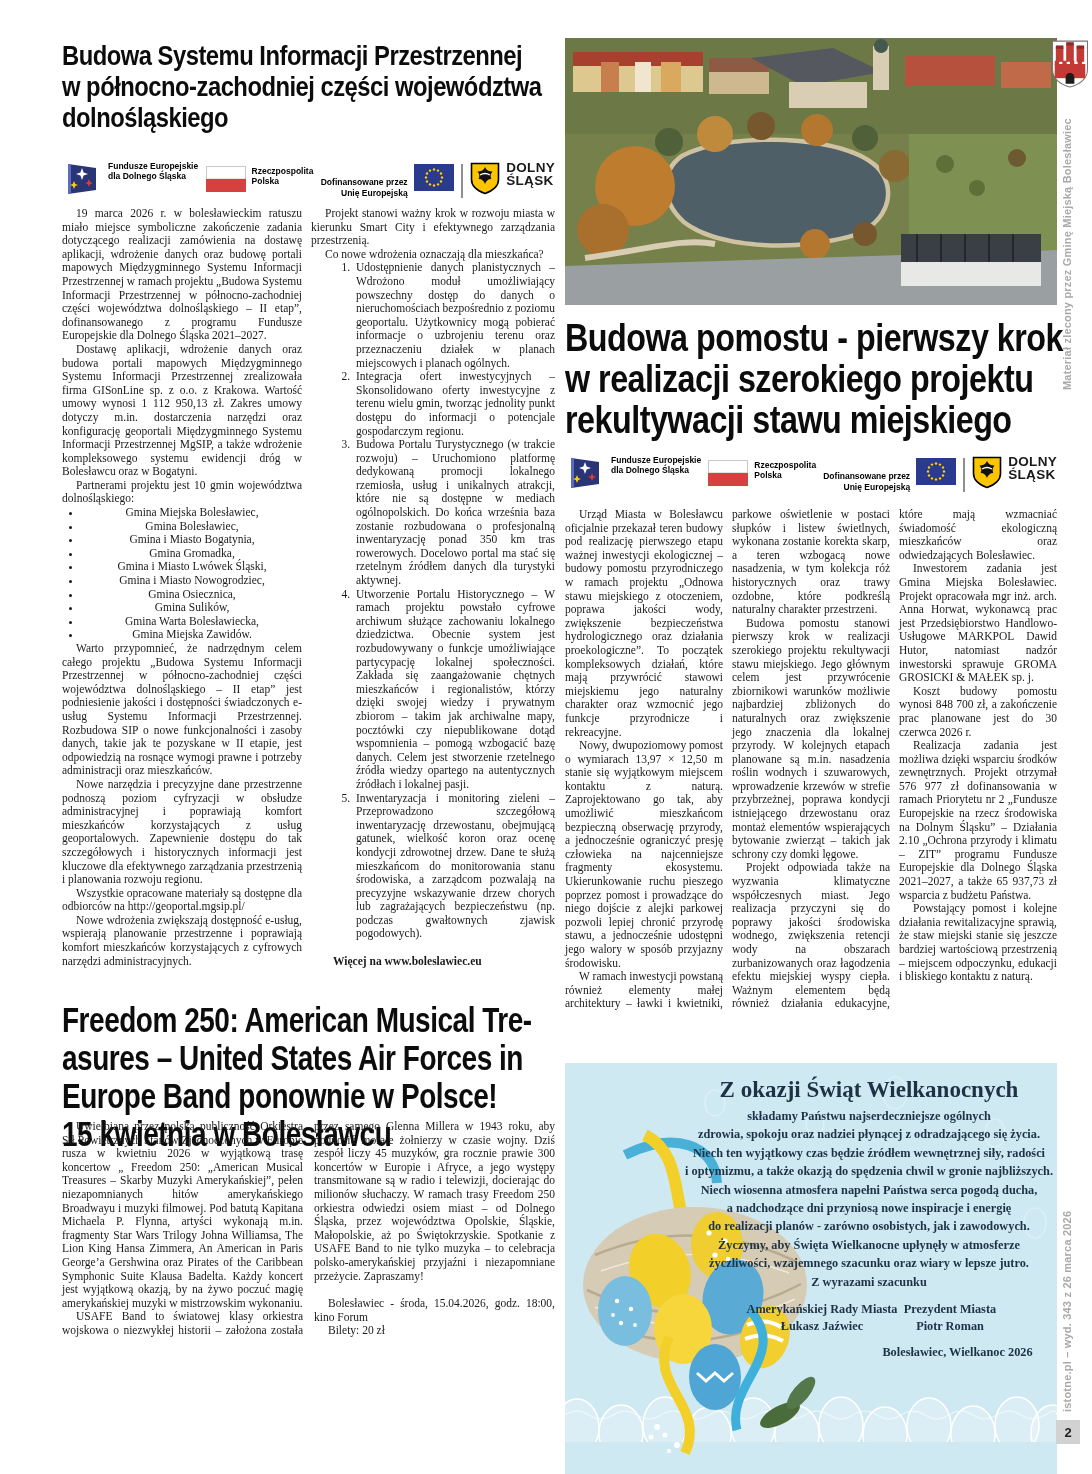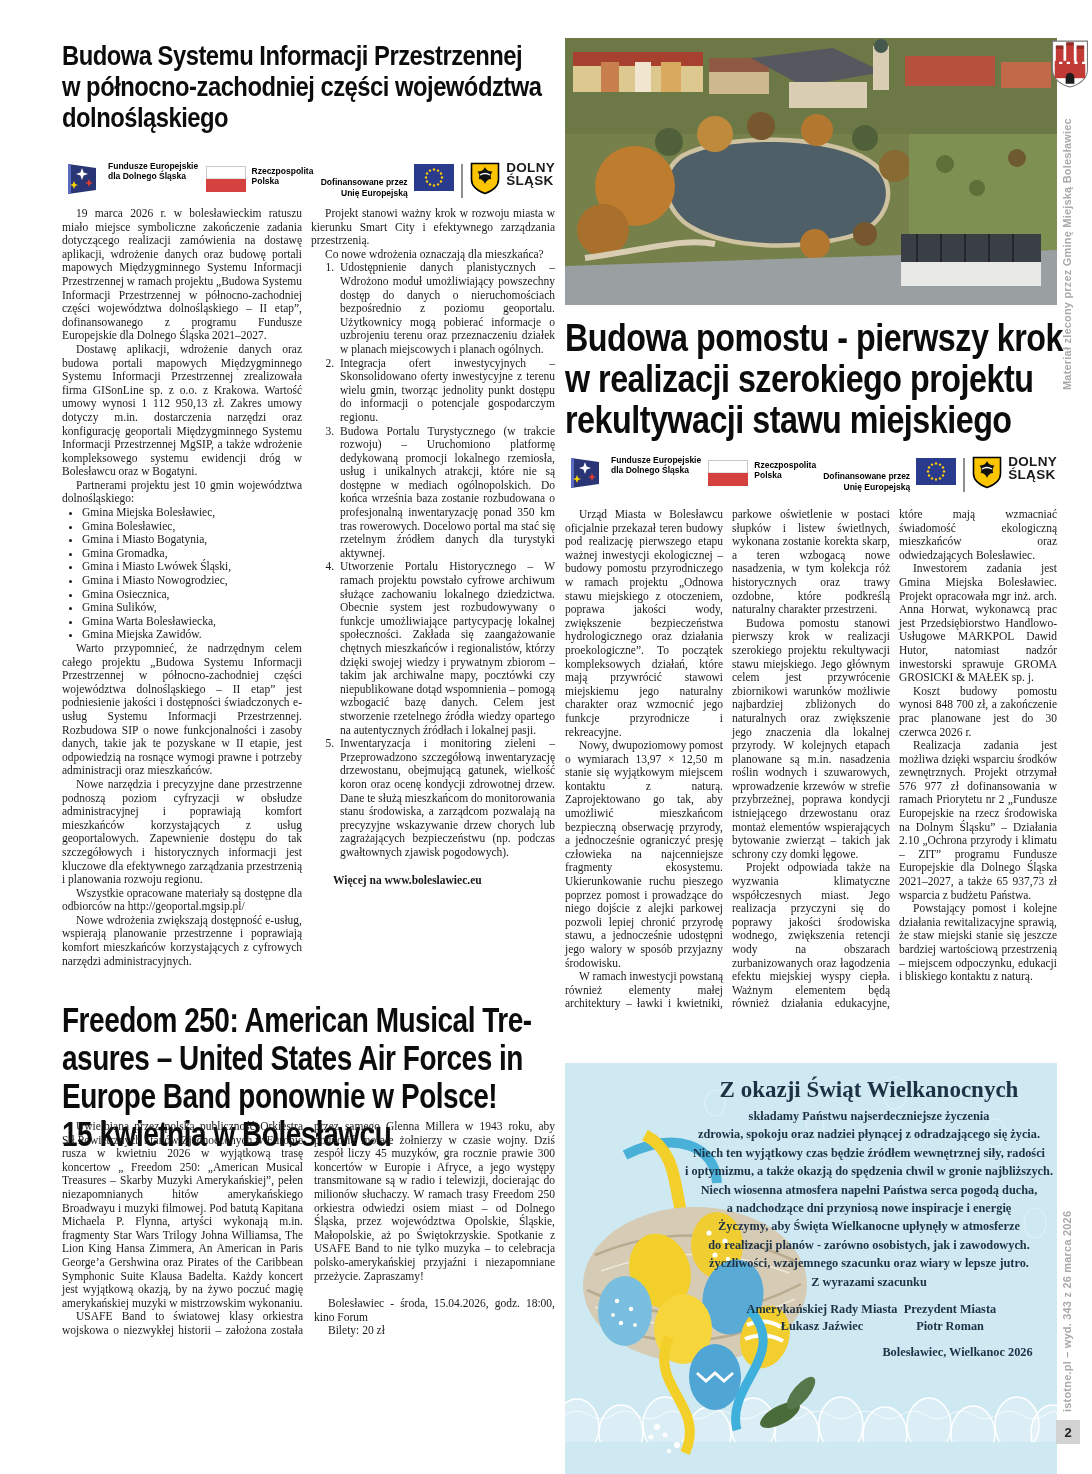--- a/index.html
+++ b/index.html
@@ -13,23 +13,23 @@
   .h-sip     { left:62px;  top:40px;   font-size:28px; line-height:31px; transform:scaleX(0.85); }
   .h-pomost  { left:565px; top:318px;  font-size:38px; line-height:41px; transform:scaleX(0.85); }
   .h-freedom { left:62px;  top:1001px; font-size:35px; line-height:38px; transform:scaleX(0.80); }
 
   
   .bodytext { font-size:11.5px; line-height:13.6px; text-align:justify; }
   .bodytext p { margin:0; text-indent:14px; }
   .col1 { position:absolute; left:62px;  top:207px; width:240px; }
   .col2 { position:absolute; left:311px; top:207px; width:244px; }
   ul.gminy { margin:0; padding-left:20px; list-style:disc; }
-  ul.gminy li { text-align:left; }
+  ul.gminy li { text-align:center; }
   ol.items { margin:0; padding-left:26px; }
-  ol.items li { padding-left:3px; text-align:justify; }
+  ol.items li { padding-left:3px; text-align:justify;margin-left:16px; }
   .more { font-weight:bold; margin-top:14px !important; text-indent:22px !important; }
 
   .threecol { position:absolute; left:565px; top:508px; width:492px; height:560px;
               column-count:3; column-gap:9px; }
   .twocol   { position:absolute; left:62px; top:1120px; width:493px; height:274px;
               column-count:2; column-gap:11px; }
   .twocol p:nth-child(3) { margin-top:14px; }
 
   
   .logos-row { position:absolute; height:46px; display:flex; align-items:center;
@@ -402,28 +402,28 @@
           <circle cx="100" cy="310" r="2.5"></circle>
           <circle cx="86" cy="312" r="2.5"></circle>
         <circle cx="112" cy="320" r="3"></circle>
           <circle cx="104" cy="326" r="2.2"></circle>
       </g>
     </svg>
 
     <div class="card-text">
       <div class="card-title">Z okazji Świąt Wielkanocnych</div>
       <div>
-          <div class="card-line">składamy Państwu najserdeczniejsze życzenia</div>
+          <div class="card-line">składamy Państwu najserdeczniejsze ogólnych</div>
           <div class="card-line">zdrowia, spokoju oraz nadziei płynącej z odradzającego się życia.</div>
           <div class="card-line">Niech ten wyjątkowy czas będzie źródłem wewnętrznej siły, radości</div>
           <div class="card-line">i optymizmu, a także okazją do spędzenia chwil w gronie najbliższych.</div>
           <div class="card-line">Niech wiosenna atmosfera napełni Państwa serca pogodą ducha,</div>
           <div class="card-line">a nadchodzące dni przyniosą nowe inspiracje i energię</div>
+          <div class="card-line">do realizacji planów - zarówno osobistych, jak i zawodowych.</div>
           <div class="card-line">Życzymy, aby Święta Wielkanocne upłynęły w atmosferze</div>
-          <div class="card-line">do realizacji planów - zarówno osobistych, jak i zawodowych.</div>
           <div class="card-line">życzliwości, wzajemnego szacunku oraz wiary w lepsze jutro.</div>
           <div class="card-line">Z wyrazami szacunku</div>
         </div>
     </div>
 
     <div class="sig sig1">
       <div>Amerykańskiej Rady Miasta</div>
       <div>Łukasz Jaźwiec</div>
     </div>
     <div class="sig sig2">

